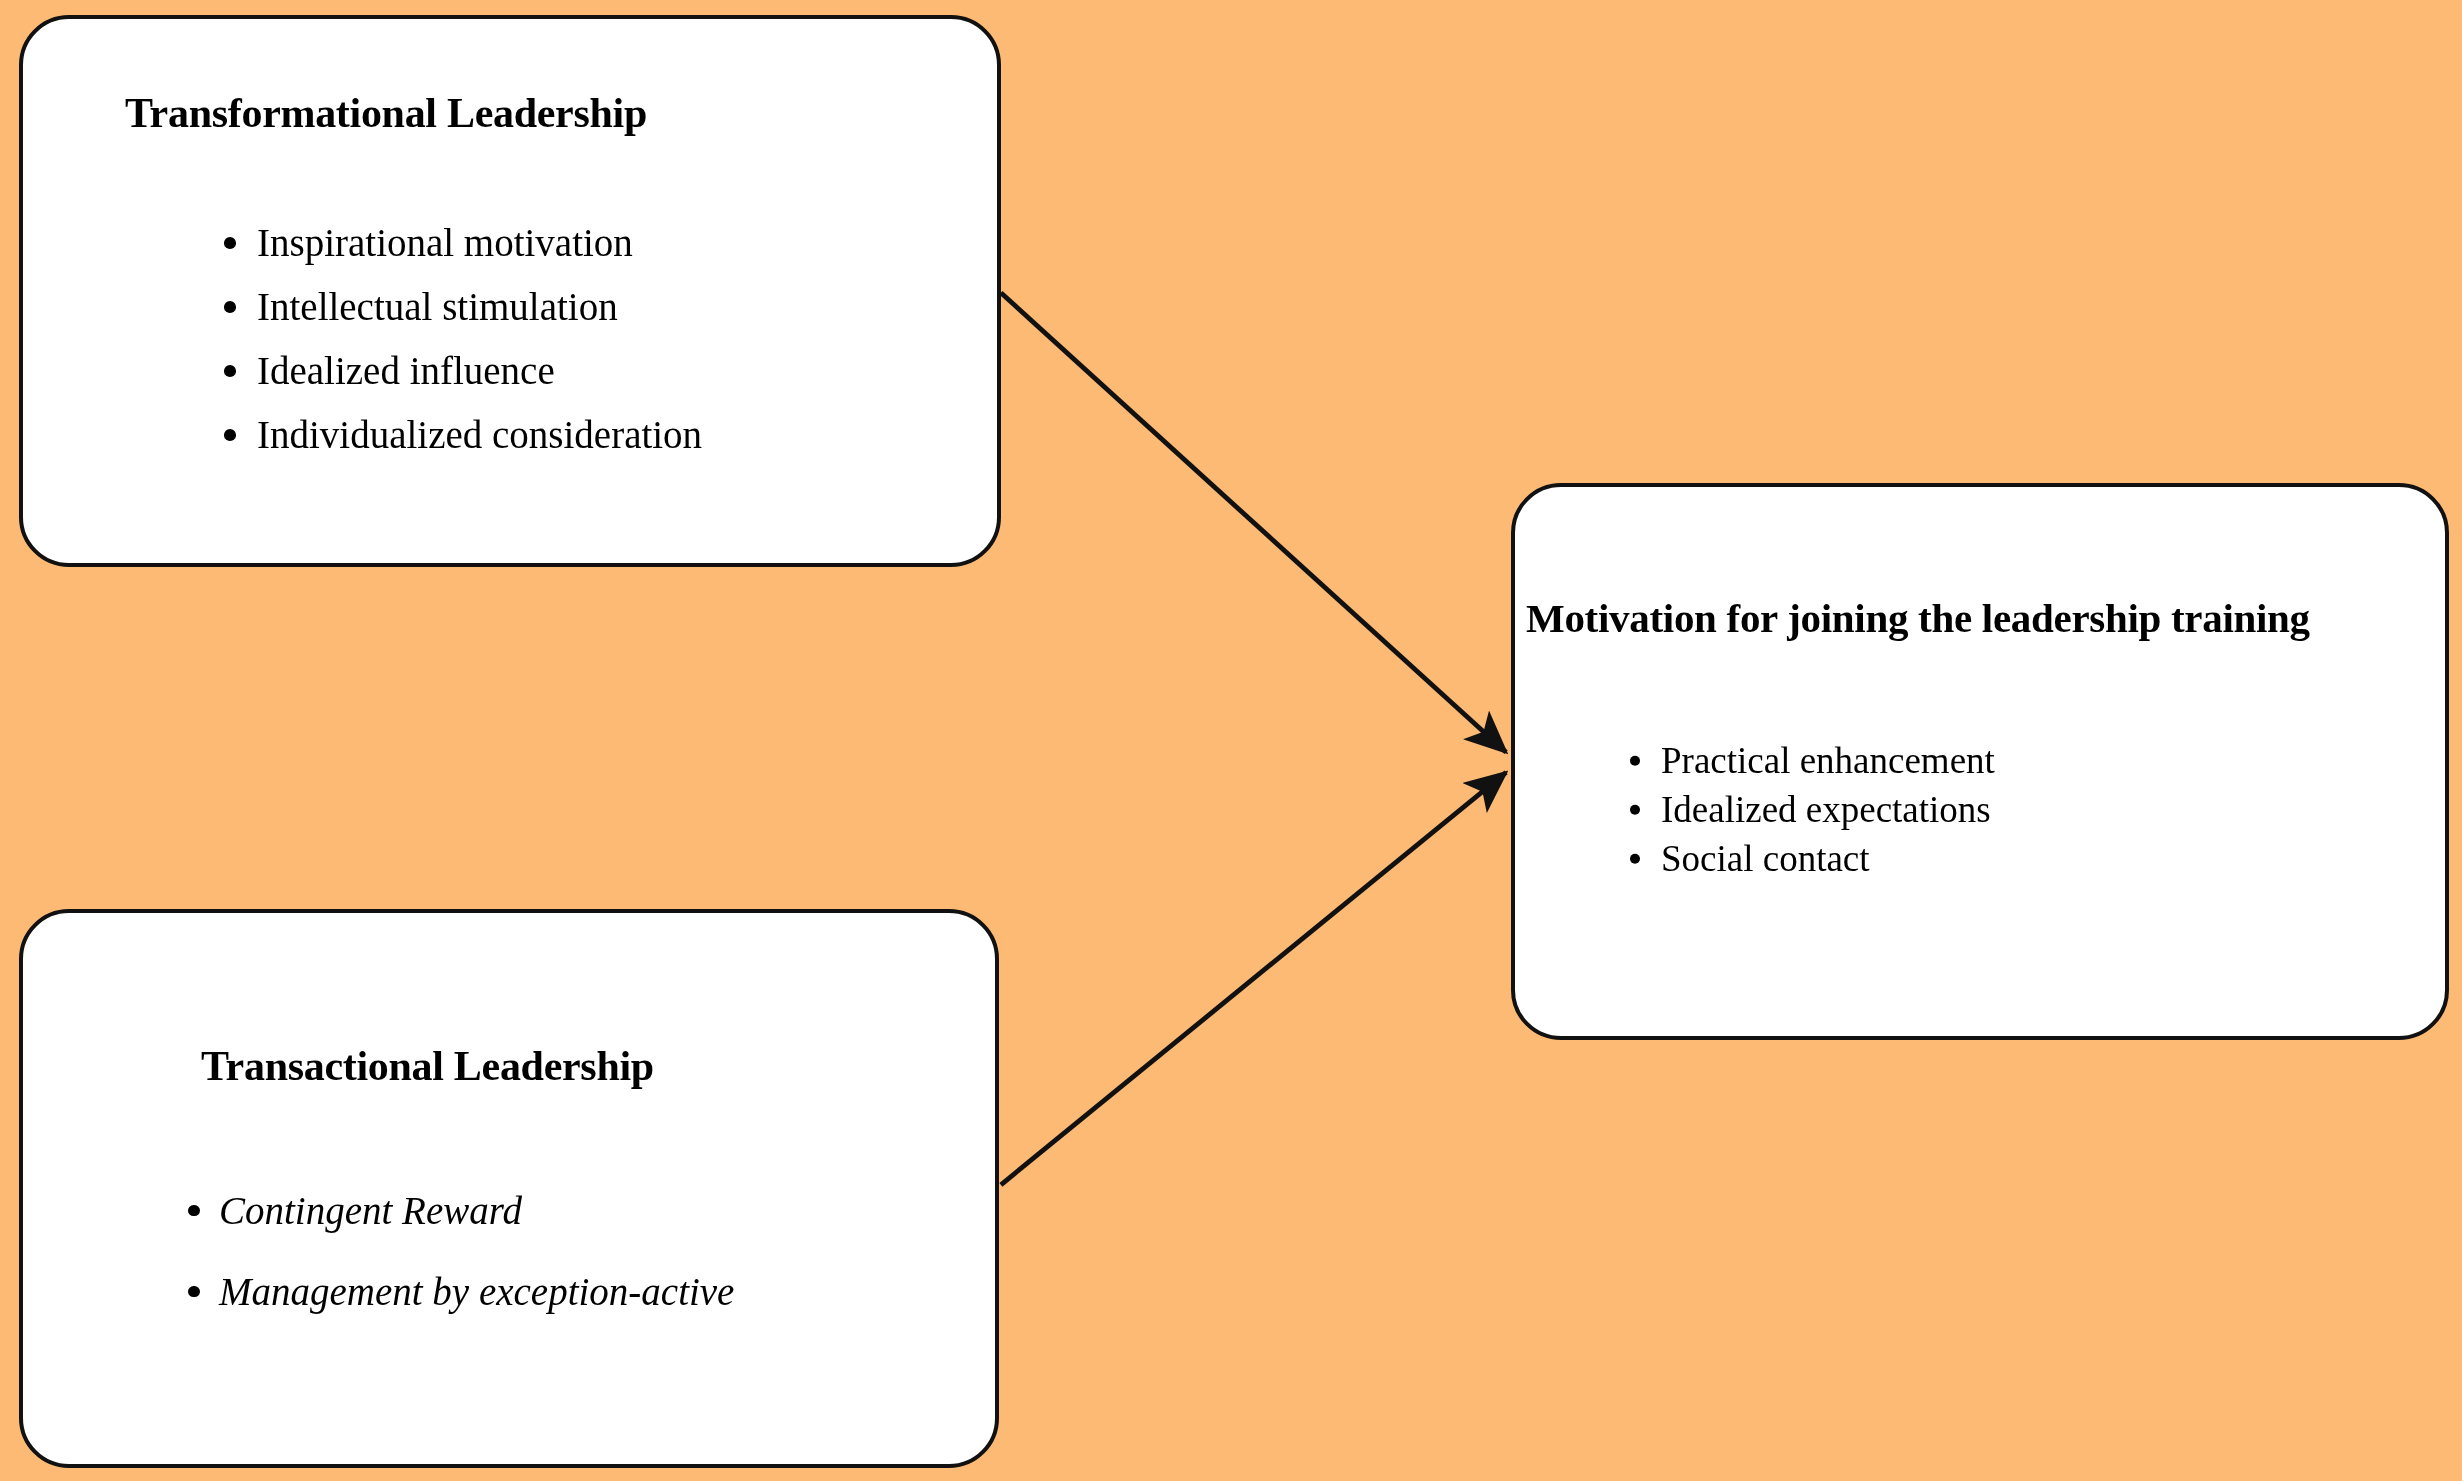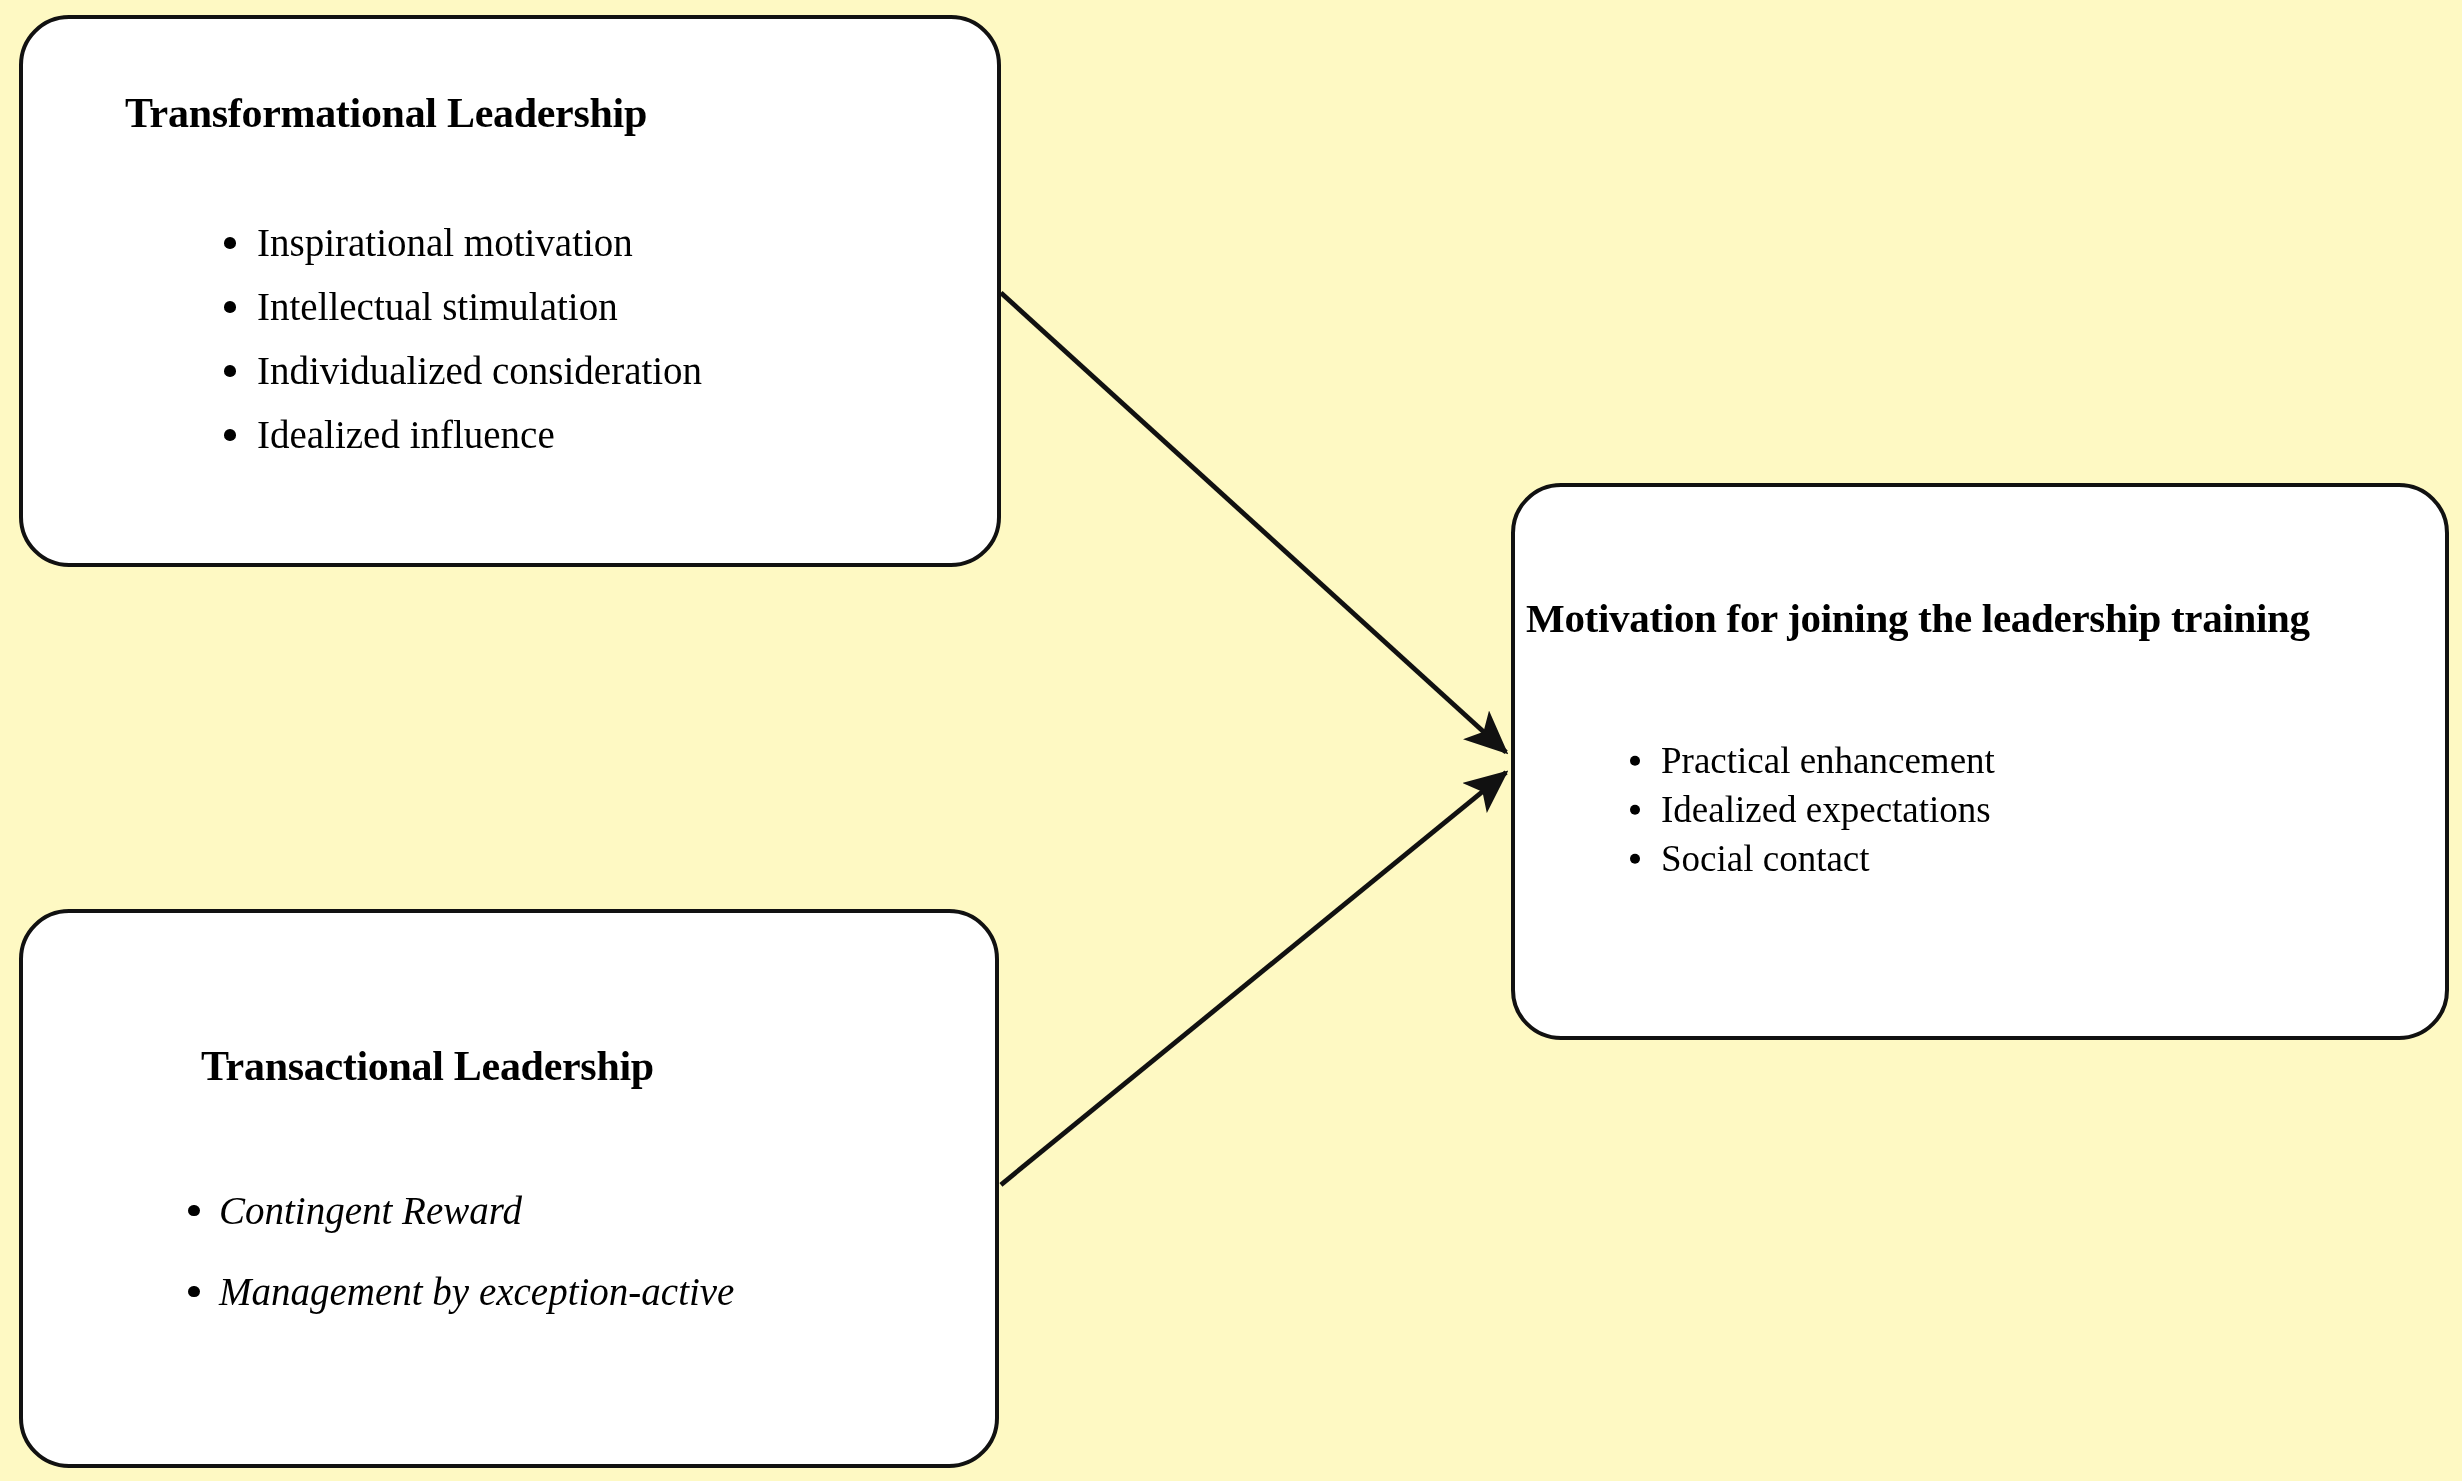--- a/index.html
+++ b/index.html
@@ -9,21 +9,21 @@
     background: #ffffff;
   }
   body {
     font-family: "Liberation Serif", "DejaVu Serif", serif;
     color: #000000;
   }
   #canvas {
     position: relative;
     width: 2462px;
     height: 1481px;
-    background: #fef9c3;
+    background: #fdba74;
     overflow: hidden;
   }
   #arrow-layer {
     position: absolute;
     left: 0;
     top: 0;
     width: 2462px;
     height: 1481px;
     pointer-events: none;
   }
@@ -154,25 +154,25 @@
     <li>
       <span class="bullet-dot"></span>
       <span class="bullet-text">Inspirational motivation</span>
     </li>
     <li>
       <span class="bullet-dot"></span>
       <span class="bullet-text">Intellectual stimulation</span>
     </li>
     <li>
       <span class="bullet-dot"></span>
+      <span class="bullet-text">Idealized influence</span>
+    </li>
+    <li>
+      <span class="bullet-dot"></span>
       <span class="bullet-text">Individualized consideration</span>
-    </li>
-    <li>
-      <span class="bullet-dot"></span>
-      <span class="bullet-text">Idealized influence</span>
     </li>
   </ul>
 
   <div class="node-box" id="box-transactional"></div>
   <div class="node-title" id="title-transactional">Transactional Leadership</div>
   <ul class="bullet-list" id="list-transactional">
     <li>
       <span class="bullet-dot"></span>
       <span class="bullet-text">Contingent Reward</span>
     </li>

